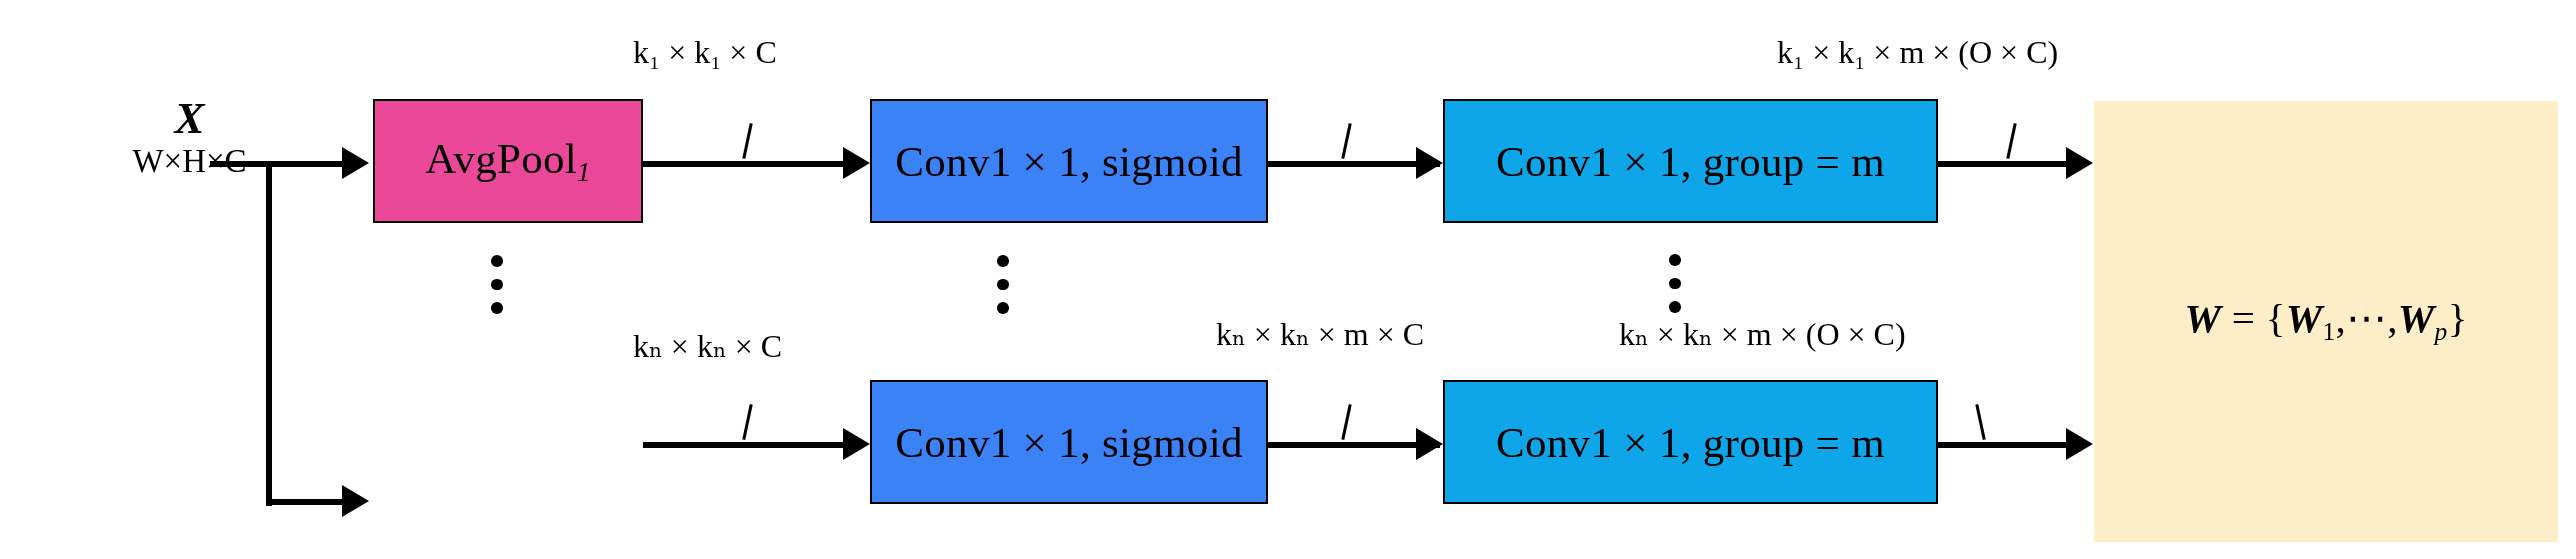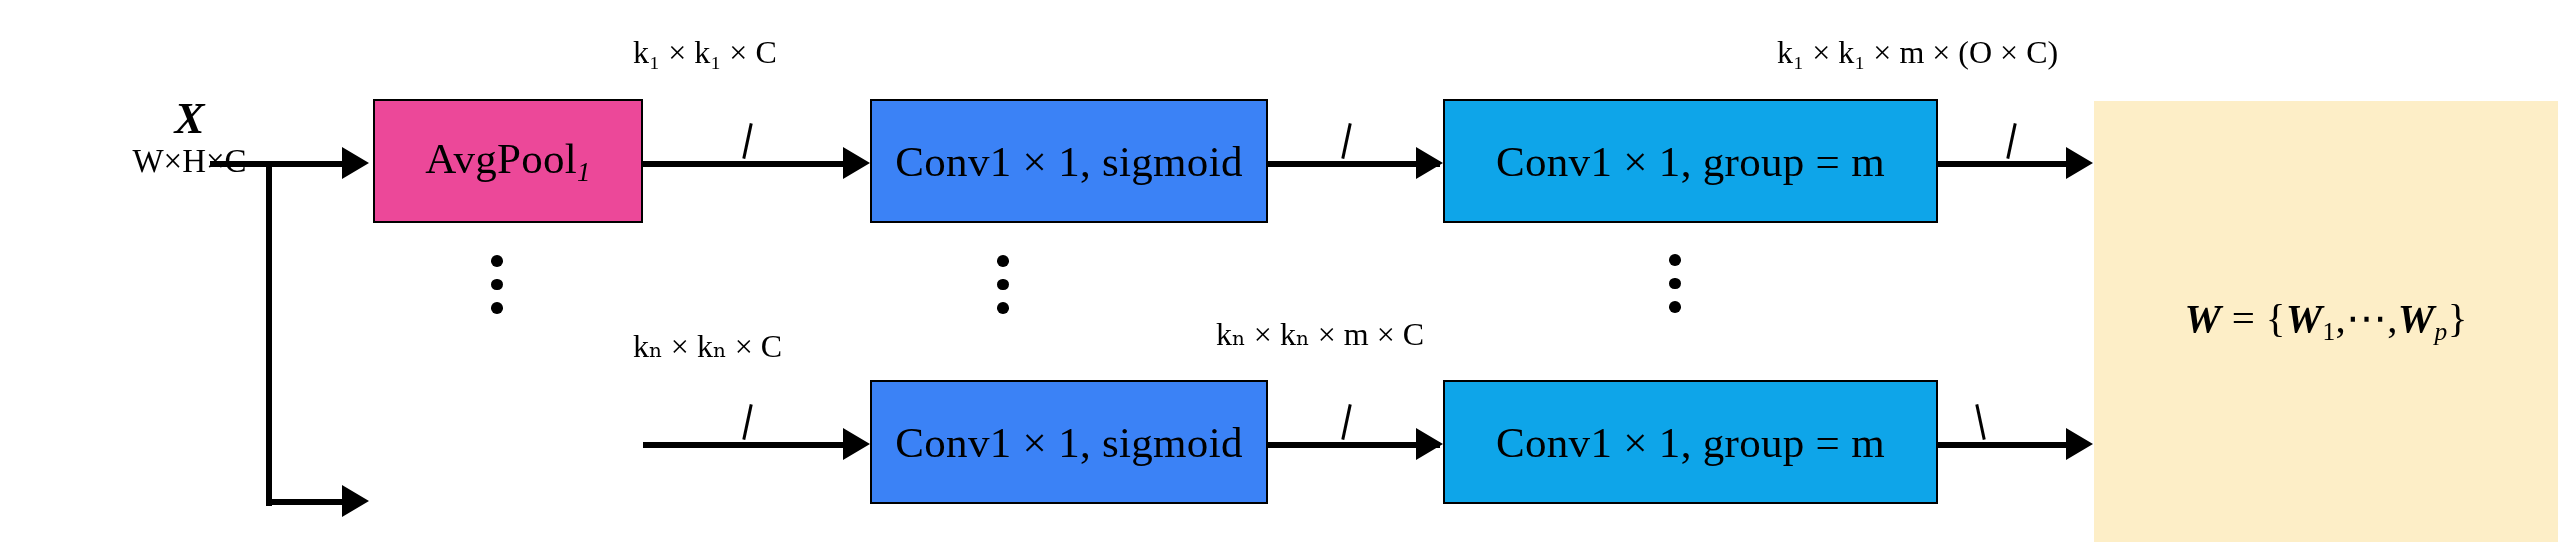--- a/index.html
+++ b/index.html
@@ -118,20 +118,21 @@
   <div class="tick fwd" style="left:1345px;top:404px;"></div>
   <div class="lbl" style="left:1216px;top:318px;">kₙ × kₙ × m × C</div>
 
   <div class="blk grp" style="left:1443px;top:380px;width:495px;height:124px;">
     <span class="txt">Conv1 × 1, group = m</span>
   </div>
 
   <div class="hline" style="left:1938px;top:442px;width:131px;"></div>
   <div class="head" style="left:2066px;top:428px;"></div>
   <div class="tick bwd" style="left:1979px;top:404px;"></div>
+  <div class="lbl" style="left:1619px;top:318px;">kₙ × kₙ × m × (O × C)</div>
 
   <div class="blk out" style="left:2094px;top:101px;width:464px;height:441px;">
     <span class="txt" style="font-size:41px;">
       <span class="bold">W</span><span style="font-weight:400;"> = {</span><span class="bold">W</span><span class="sub up">1</span><span style="font-weight:400;">,⋯,</span><span class="bold">W</span><span class="sub"><i>p</i></span><span style="font-weight:400;">}</span>
     </span>
   </div>
 
 </div>
 
 

